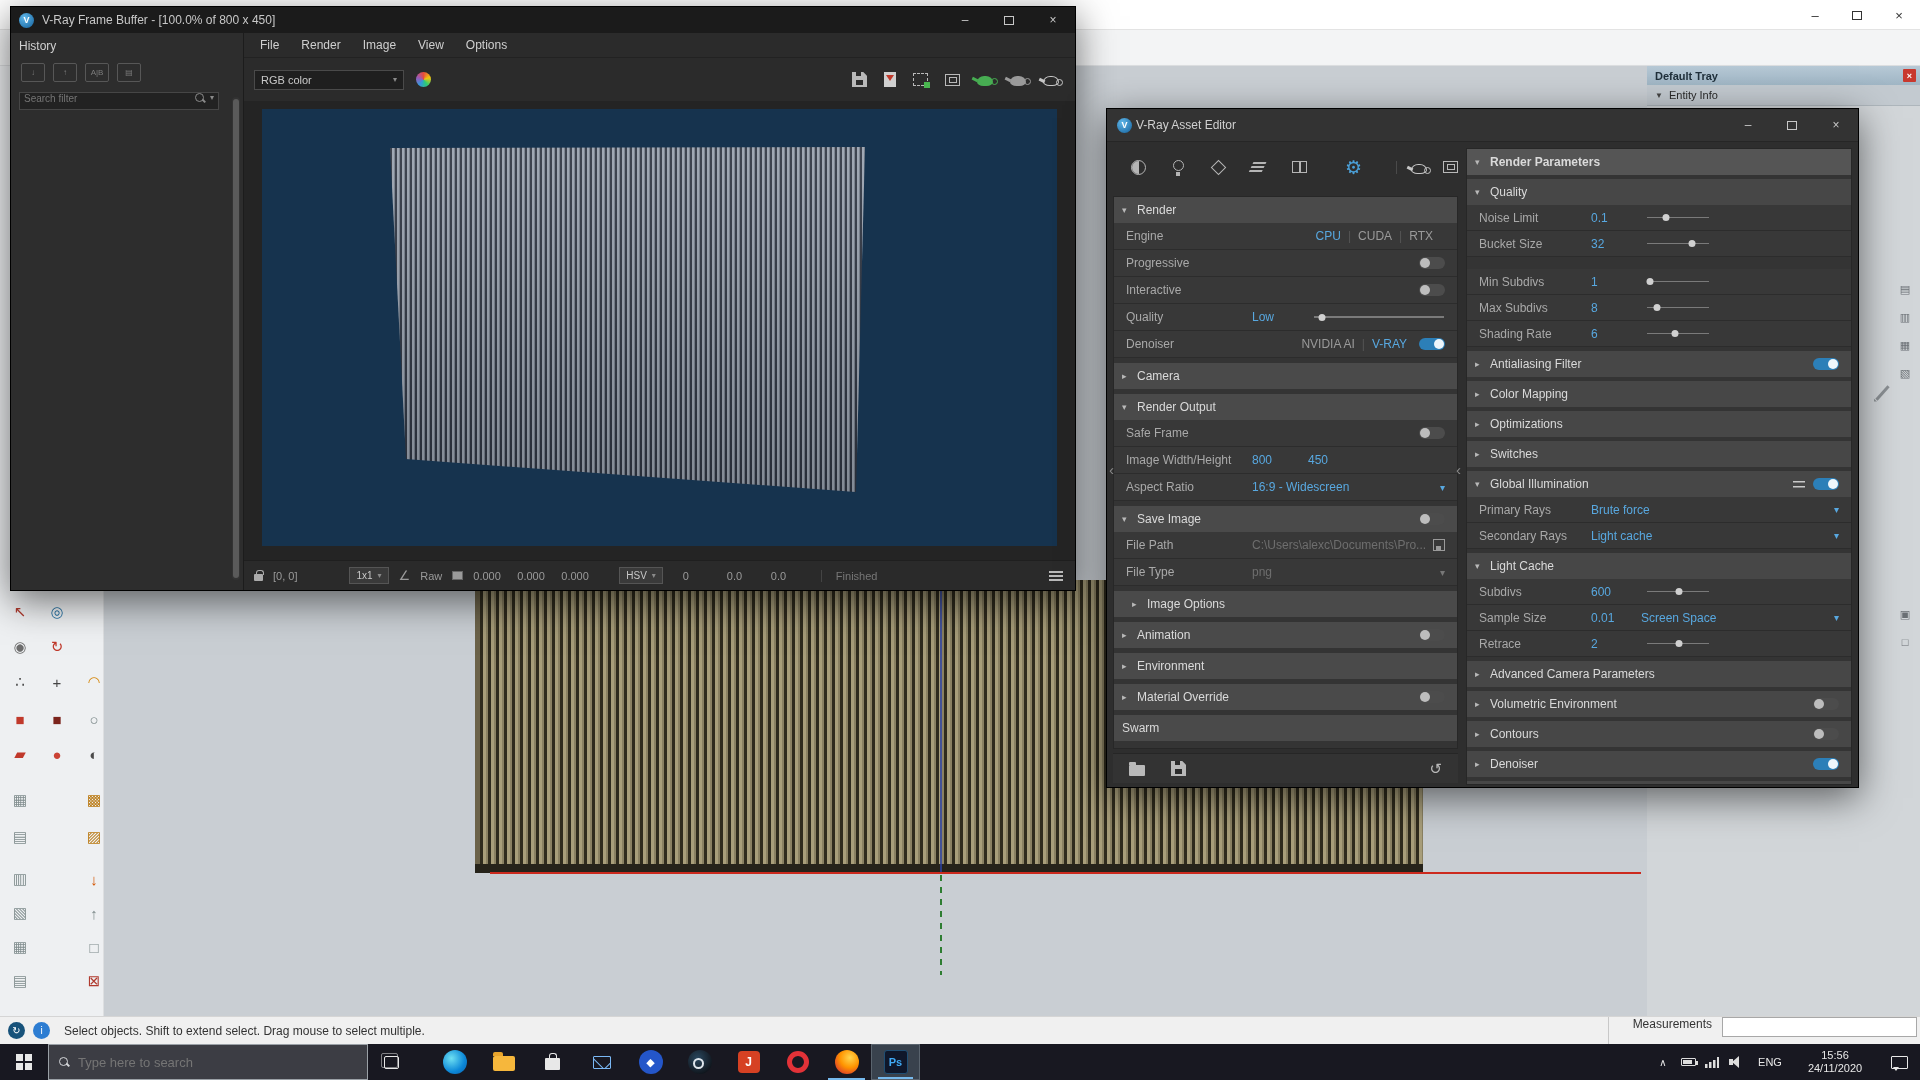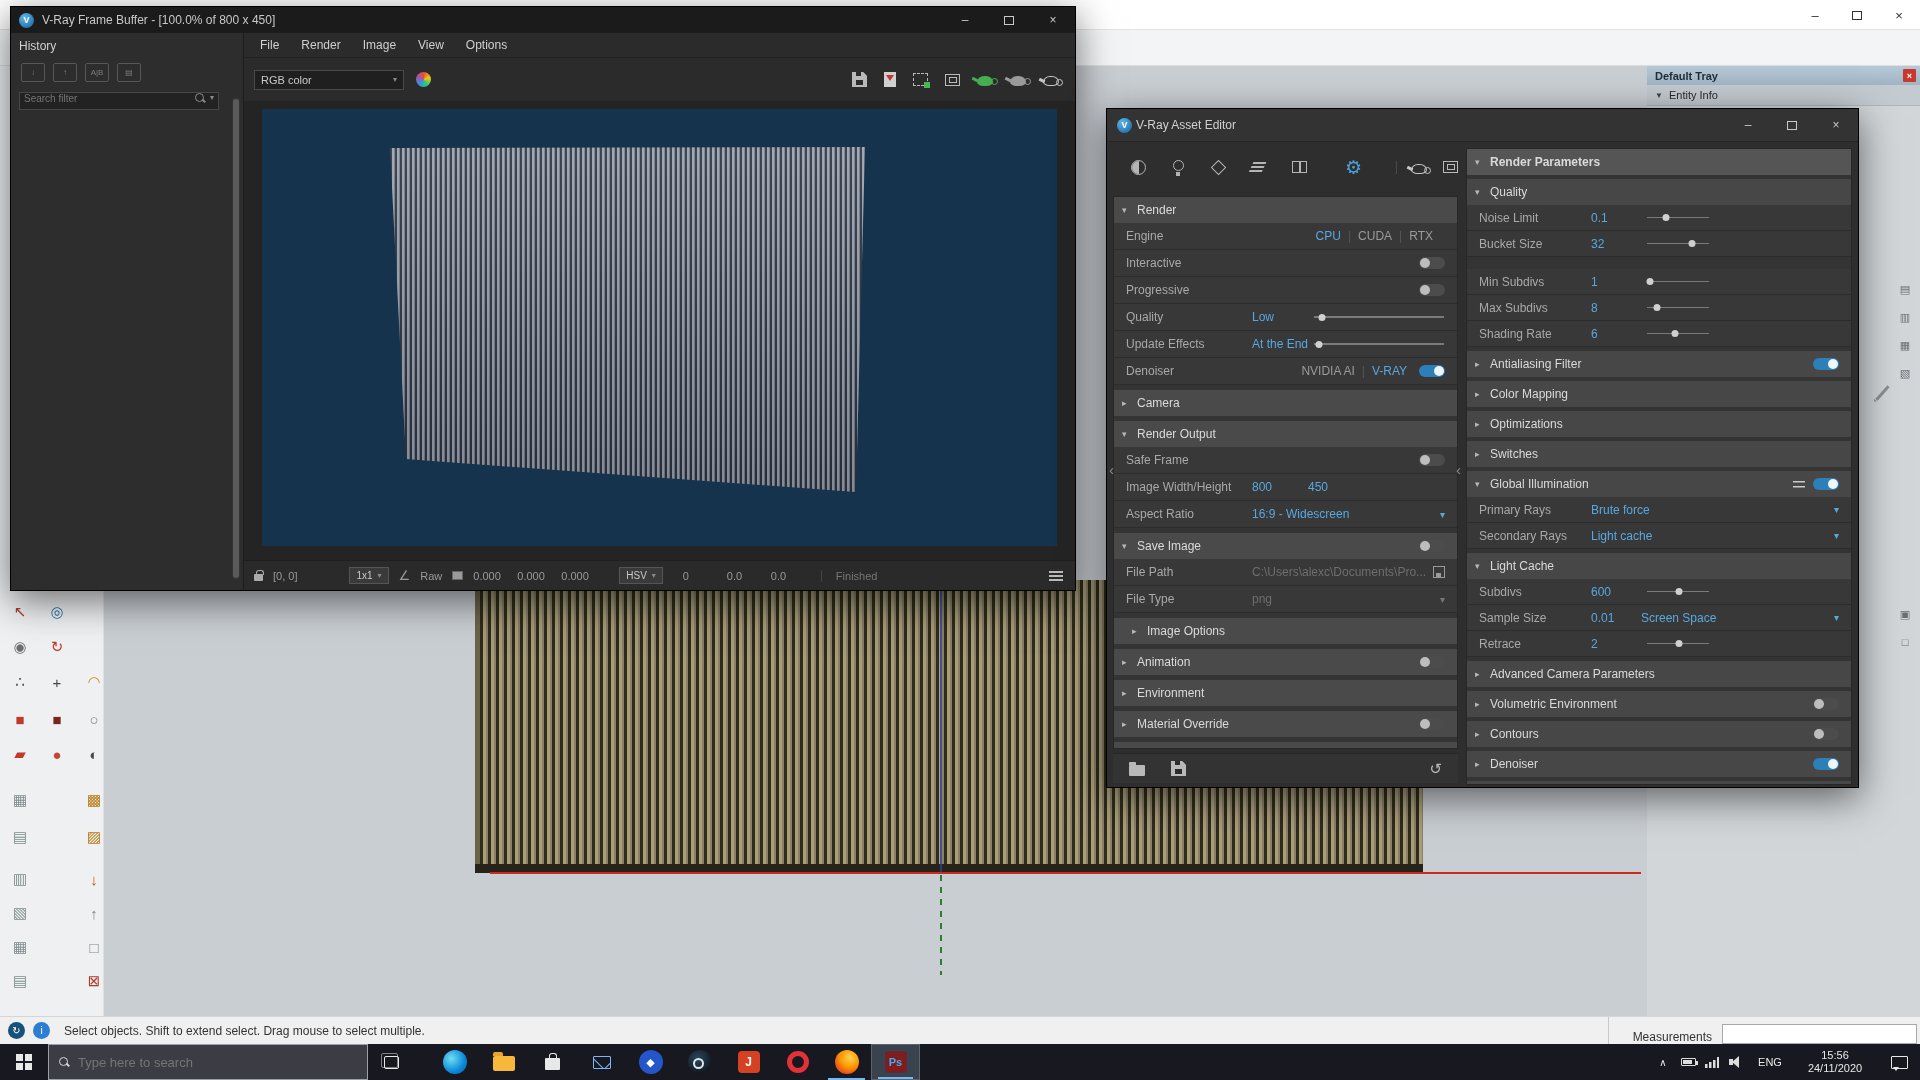--- a/index.html
+++ b/index.html
@@ -31,21 +31,21 @@
   .tray-entity{height:21px;background:#c3cad0;border-bottom:1px solid #aeb6bc;display:flex;align-items:center;gap:6px;padding:0 8px;color:#2a2a2a;font-size:11px}
   .tray-entity .tri{font-size:8px;color:#444}
   .tray-sic{position:absolute;right:7px;width:16px;height:16px;color:#6b7075;font-size:11px;display:flex;align-items:center;justify-content:center}
   .tray-pencil{position:absolute;right:36px;top:318px;width:3px;height:18px;background:#8a8f93;transform:rotate(42deg)}
   .tray-pencil::after{content:'';position:absolute;left:-1px;bottom:-5px;border:2.5px solid transparent;border-top-color:#8a8f93}
 
   
   .su-statusbar{position:absolute;left:0;top:1016px;width:1920px;height:28px;background:#f0f0f0;border-top:1px solid #d5d5d5;display:flex;align-items:center;z-index:4;color:#333}
   .sb-circ{width:17px;height:17px;border-radius:50%;display:flex;align-items:center;justify-content:center;color:#fff;font-size:10px}
   .sb-text{margin-left:14px;font-size:12px;color:#333}
-  .meas{margin-left:auto;display:flex;align-items:flex-end;gap:10px;border-left:1px solid #c8c8c8;padding-left:24px;height:100%}
+  .meas{margin-left:auto;display:flex;align-items:flex-start;gap:10px;border-left:1px solid #c8c8c8;padding-left:24px;height:100%}
   .meas input{width:195px;height:20px;border:1px solid #a8a8a8;background:#fff;margin-right:3px;font-size:11px;padding:0 4px}
 
   
   .win{position:absolute;box-shadow:0 10px 36px rgba(0,0,0,.55);border:1px solid #000}
 
   
   .vfb{left:10px;top:6px;width:1066px;height:585px;background:#2b2b2b;z-index:20;display:flex;flex-direction:column}
   .vfb-tb{height:26px;background:#1b1b1b;display:flex;align-items:center;padding-left:8px}
   .vfb-logo,.ae-logo{width:15px;height:15px;border-radius:50%;background:radial-gradient(circle at 35% 30%,#5fb6e8,#14619c);color:#fff;font-size:9px;font-weight:bold;display:flex;align-items:center;justify-content:center}
   .vfb-title{color:#c8c8c8;font-size:12px;margin-left:8px}
@@ -188,21 +188,21 @@
   .ic-store{width:15px;height:12px;background:#e8e8e8;border-radius:1px;position:relative;margin-top:4px}
   .ic-store::before{content:'';position:absolute;left:3.5px;top:-5px;width:6px;height:4px;border:1.5px solid #e8e8e8;border-bottom:none;border-radius:3px 3px 0 0}
   .ic-mail{width:18px;height:13px;border:1.5px solid #7ab8f5;border-radius:1px;position:relative;overflow:hidden}
   .ic-mail::after{content:'';position:absolute;left:-2px;top:-6px;width:18px;height:12px;border:1.5px solid #7ab8f5;transform:rotate(45deg)}
   .ic-blue{width:24px;height:24px;border-radius:50%;background:#2456c9;color:#fff;font-size:11px;display:flex;align-items:center;justify-content:center}
   .ic-steam{width:24px;height:24px;border-radius:50%;background:radial-gradient(circle at 40% 35%,#2a475e,#10161d 75%);position:relative}
   .ic-steam::after{content:'';position:absolute;left:5px;bottom:5px;width:7px;height:7px;border:2px solid #dfe6ec;border-radius:50%}
   .ic-redj{width:22px;height:22px;border-radius:4px;background:#d64123;color:#fff;font-weight:bold;font-size:12px;display:flex;align-items:center;justify-content:center}
   .ic-opera{width:22px;height:22px;border-radius:50%;border:5px solid #e23238}
   .ic-firefox{width:24px;height:24px;border-radius:50%;background:radial-gradient(circle at 62% 32%,#ffd54d,#ff9400 45%,#e6551f 72%,#b5321f)}
-  .ic-ps{width:24px;height:24px;border-radius:3px;background:#7f1d1d;border:1px solid #1f4e73;color:#3fa9f5;font-weight:bold;font-size:11px;display:flex;align-items:center;justify-content:center}
+  .ic-ps{width:24px;height:24px;border-radius:3px;background:#0f172a;border:1px solid #1f4e73;color:#3fa9f5;font-weight:bold;font-size:11px;display:flex;align-items:center;justify-content:center}
   .tb-spacer{flex:1}
   .tray-item{display:flex;align-items:center;justify-content:center;flex:none;font-size:11px}
   .tb-chev{width:26px;font-size:10px}
   .batt{width:15px;height:8px;border:1px solid #ddd;border-radius:1px;position:relative}
   .batt::before{content:'';position:absolute;right:-3px;top:2px;width:2px;height:4px;background:#ddd}
   .batt::after{content:'';position:absolute;left:1px;top:1px;bottom:1px;width:9px;background:#ddd}
   .net{width:14px;height:11px;background:
     linear-gradient(#ddd,#ddd) 0 100%/2.5px 4px no-repeat,
     linear-gradient(#ddd,#ddd) 4px 100%/2.5px 6px no-repeat,
     linear-gradient(#ddd,#ddd) 8px 100%/2.5px 8px no-repeat,
@@ -428,44 +428,36 @@
           <span class="tabs">
             <span class="tab on">CPU</span>
             <span class="tsep">|</span>
             <span class="tab">CUDA</span>
             <span class="tsep">|</span>
             <span class="tab">RTX</span>
           </span>
           <span class="rctrl"></span>
         </div>
         <div class="ae-row">
+          <span class="rlab">Progressive</span>
+          <span class="rctrl">
+            <span class="tg"></span>
+          </span>
+        </div>
+        <div class="ae-row">
           <span class="rlab">Interactive</span>
-          <span class="rctrl">
-            <span class="tg"></span>
-          </span>
-        </div>
-        <div class="ae-row">
-          <span class="rlab">Progressive</span>
           <span class="rctrl">
             <span class="tg"></span>
           </span>
         </div>
         <div class="ae-row">
           <span class="rlab">Quality</span>
           <span class="val">Low</span>
           <span class="sl">
             <span class="kn" style="left: 6%;"></span>
-          </span>
-          <span class="rctrl"></span>
-        </div>
-        <div class="ae-row">
-          <span class="rlab">Update Effects</span>
-          <span class="val">At the End</span>
-          <span class="sl">
-            <span class="kn" style="left: 4%;"></span>
           </span>
           <span class="rctrl"></span>
         </div>
         <div class="ae-row">
           <span class="rlab">Denoiser</span>
           <span class="tabs">
             <span class="tab">NVIDIA AI</span>
             <span class="tsep">|</span>
             <span class="tab on">V-RAY</span>
           </span>

